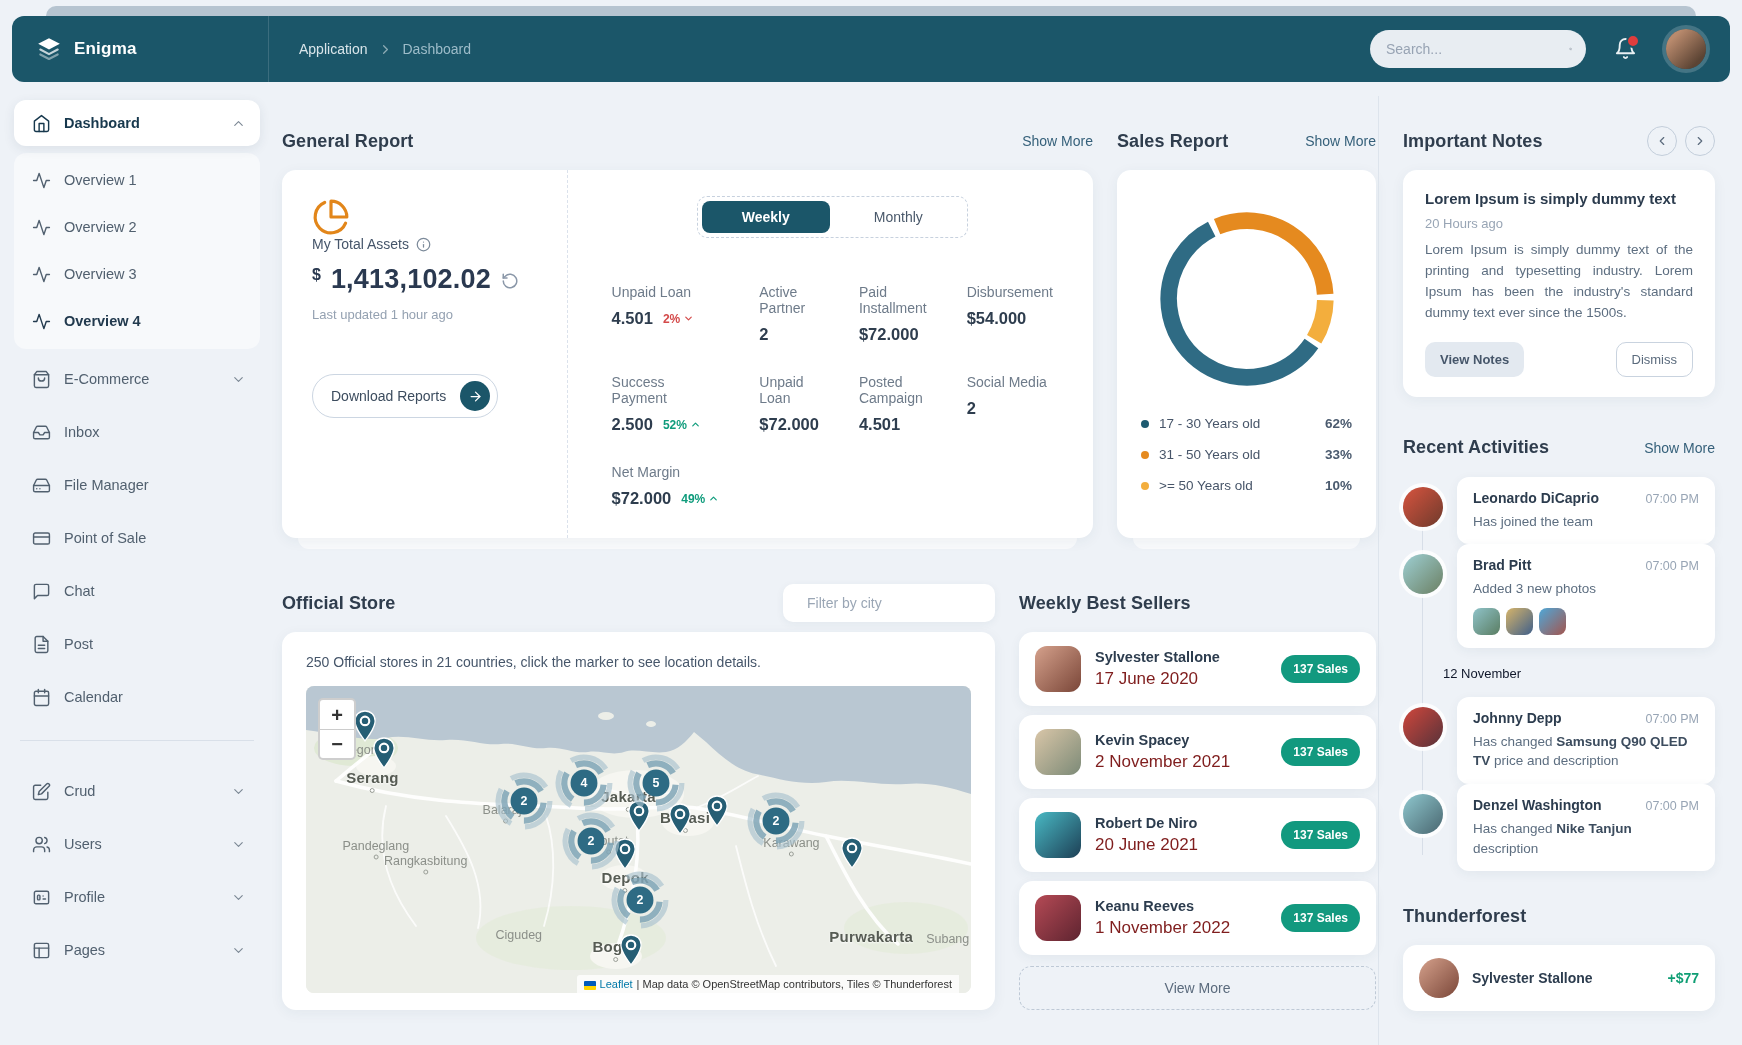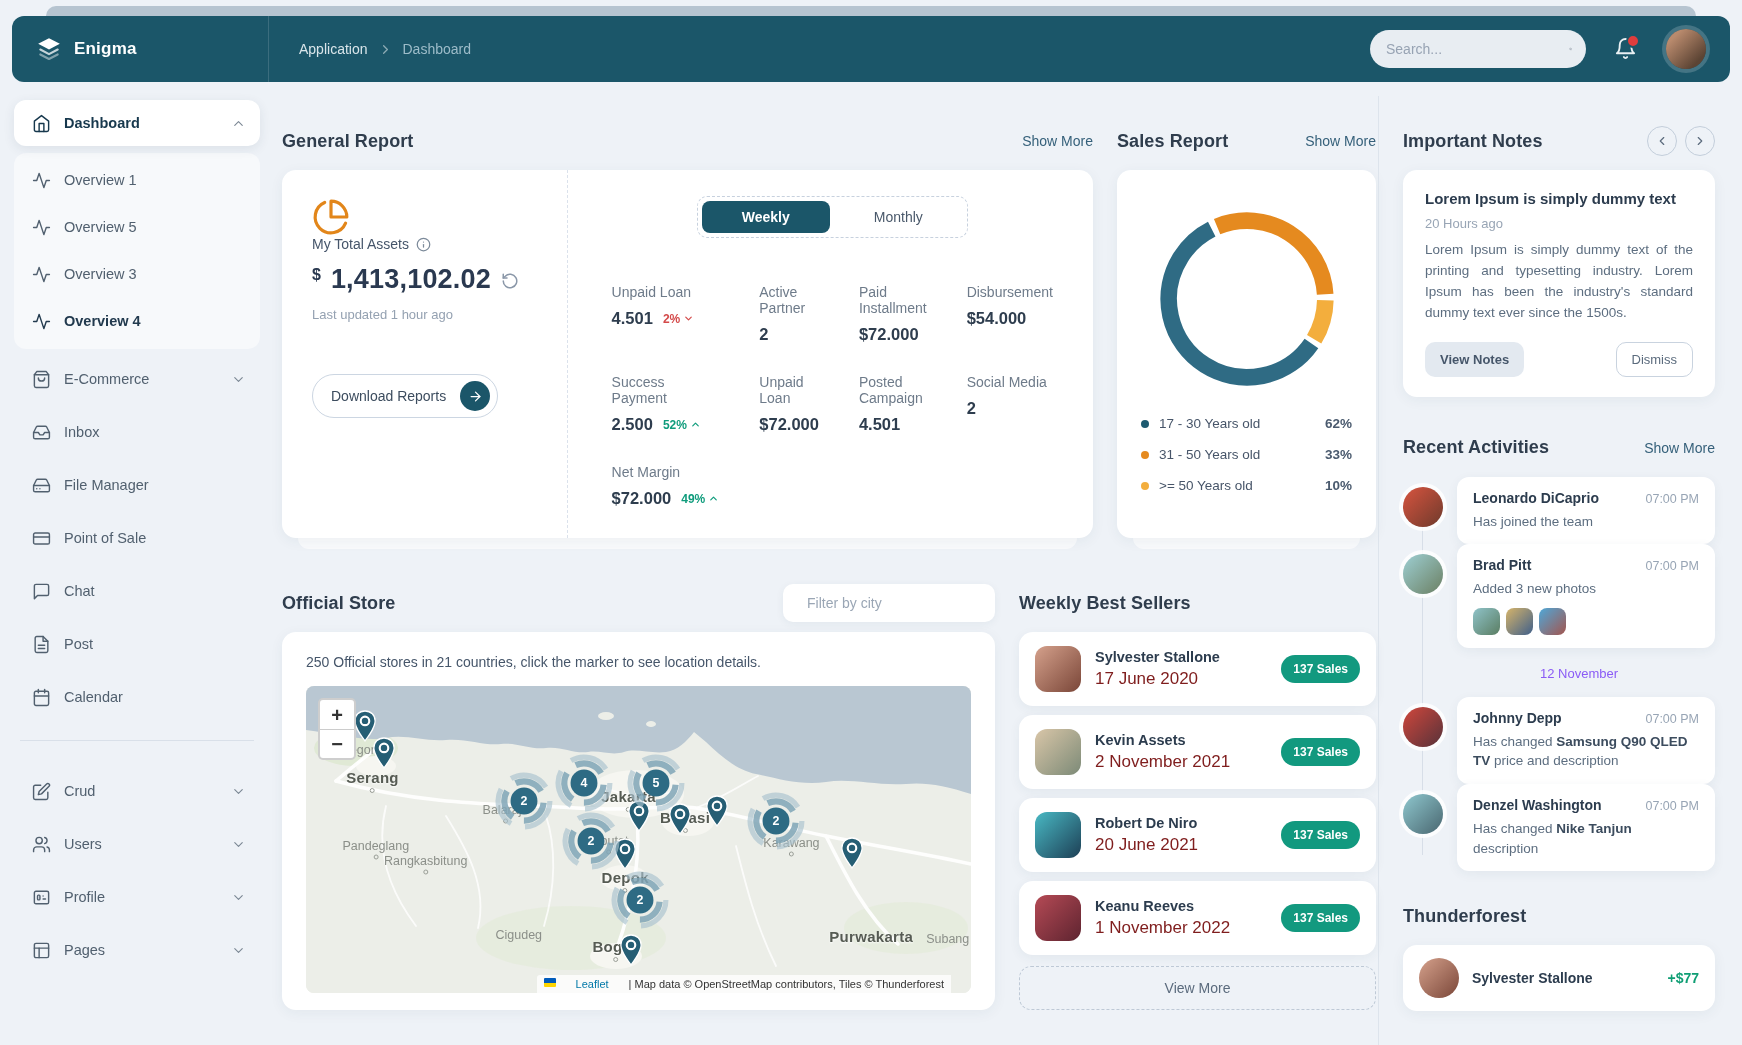--- a/index.html
+++ b/index.html
@@ -110,22 +110,22 @@
   .map-bg{position:absolute;inset:0;width:100%;height:100%}
   .city{position:absolute;transform:translate(-50%,-50%);font-size:12.5px;color:#8b8f89;white-space:nowrap;text-align:center}
   .city.lg{font-size:15px;color:#565b53;font-weight:600;letter-spacing:.3px;text-shadow:0 1px 2px rgba(255,255,255,.9)}
   .city .cdot{width:5px;height:5px;border:1.5px solid #9a9e97;border-radius:50%;display:block;margin:2px auto 0;box-sizing:border-box}
   .pin{position:absolute;width:26px;height:32px;transform:translate(-50%,-94%);cursor:pointer}
   .cluster{position:absolute;width:58px;height:58px;transform:translate(-50%,-50%);cursor:pointer}
   .cluster text{fill:#fff;font-size:12px;font-weight:700;font-family:"Liberation Sans",sans-serif}
   .mapzoom{position:absolute;top:12px;left:12px;width:34px;background:#fff;border:2px solid rgba(60,60,60,.25);border-radius:5px;z-index:3}
   .mapzoom button{display:block;width:100%;height:29px;border:none;background:transparent;font-size:20px;font-weight:700;color:#333;cursor:pointer;line-height:1}
   .mapzoom button + button{border-top:1px solid #ccc}
-  .attribution{position:absolute;right:20px;bottom:0;background:rgba(255,255,255,.78);font-size:11px;color:#333;
-    padding:3px 7px;border-radius:3px 0 0 0;display:flex;align-items:flex-start;gap:20px;z-index:3}
+  .attribution{position:absolute;right:12px;bottom:0;background:rgba(255,255,255,.78);font-size:11px;color:#333;
+    padding:3px 7px;border-radius:3px 0 0 0;display:flex;align-items:flex-end;gap:4px;z-index:3}
   .attribution .lf{color:#0078A8;cursor:pointer}
   .flag{display:inline-block;width:12px;height:9px;overflow:hidden;border-radius:1px}
   .flag i{display:block;width:100%;height:50%}
   .f-b{background:#005BBB}.f-y{background:#FFD500}
 
   
   .sellers > div.seller{height:74px;margin-bottom:9px;border-radius:14px;background:#fff;
     box-shadow:0 3px 12px rgba(40,60,90,.06);display:flex;align-items:center;padding:0 16px;gap:14px;box-sizing:border-box;cursor:pointer}
   .thumb{width:46px;height:46px;border-radius:12px;flex:none}
   .seller-name{font-size:14.5px;font-weight:700;color:#2c3c4e}
@@ -166,21 +166,21 @@
   .act-text b{font-weight:700;color:#3c4c5e}
   .photos{display:flex;gap:6px;margin-top:9px}
   .photos span{width:27px;height:27px;border-radius:8px}
   .photos span:nth-child(1){background:linear-gradient(135deg,#8fc3c9,#5a7d62)}
   .photos span:nth-child(2){background:linear-gradient(135deg,#d6b46a,#3f5f8a)}
   .photos span:nth-child(3){background:linear-gradient(135deg,#4fa8d8,#a3554e)}
   .act-list1 > div.act-item:nth-of-type(1) .act-av{background:linear-gradient(135deg,#d8543f,#6e3a2c)}
   .act-list1 > div.act-item:nth-of-type(2) .act-av{background:linear-gradient(135deg,#9ed0d4,#6b7f62)}
   .act-list2 > div.act-item:nth-of-type(1) .act-av{background:linear-gradient(135deg,#d1473c,#56323a)}
   .act-list2 > div.act-item:nth-of-type(2) .act-av{background:linear-gradient(135deg,#8fc8cf,#49666f)}
-  .act-divider{text-align:center;font-size:13px;color:#8b5cf6;margin:18px 0 16px;padding-left:40px}
+  .act-divider{text-align:left;font-size:13px;color:#0f172a;margin:18px 0 16px;padding-left:40px}
 
   .t-card{display:flex;align-items:center;padding:13px 16px;gap:13px;box-sizing:border-box}
   .t-av{width:40px;height:40px;border-radius:50%;background:linear-gradient(135deg,#d5a18c,#7a4638);flex:none}
   .t-name{font-size:14px;font-weight:700;color:#2c3c4e}
   .t-amount{margin-left:auto;font-size:14px;font-weight:700;color:#0f9e74}
 </style>
 </head>
 <body>
 
 <div class="topstrip"></div>
@@ -242,21 +242,21 @@
         <svg class="ic" viewBox="0 0 24 24">
           <path d="M22 12h-4l-3 9L9 3l-3 9H2"></path>
         </svg>
         <span>Overview 1</span>
       </div>
 
       <div class="side-item">
         <svg class="ic" viewBox="0 0 24 24">
           <path d="M22 12h-4l-3 9L9 3l-3 9H2"></path>
         </svg>
-        <span>Overview 5</span>
+        <span>Overview 2</span>
       </div>
 
       <div class="side-item">
         <svg class="ic" viewBox="0 0 24 24">
           <path d="M22 12h-4l-3 9L9 3l-3 9H2"></path>
         </svg>
         <span>Overview 3</span>
       </div>
 
       <div class="side-item sub-active">
@@ -867,21 +867,21 @@
             <span>
               <div class="seller-name">Sylvester Stallone</div>
               <div class="seller-date">17 June 2020</div>
             </span>
             <span class="pill">137 Sales</span>
           </div>
 
           <div class="seller">
             <span class="thumb"></span>
             <span>
-              <div class="seller-name">Kevin Assets</div>
+              <div class="seller-name">Kevin Spacey</div>
               <div class="seller-date">2 November 2021</div>
             </span>
             <span class="pill">137 Sales</span>
           </div>
 
           <div class="seller">
             <span class="thumb"></span>
             <span>
               <div class="seller-name">Robert De Niro</div>
               <div class="seller-date">20 June 2021</div>

